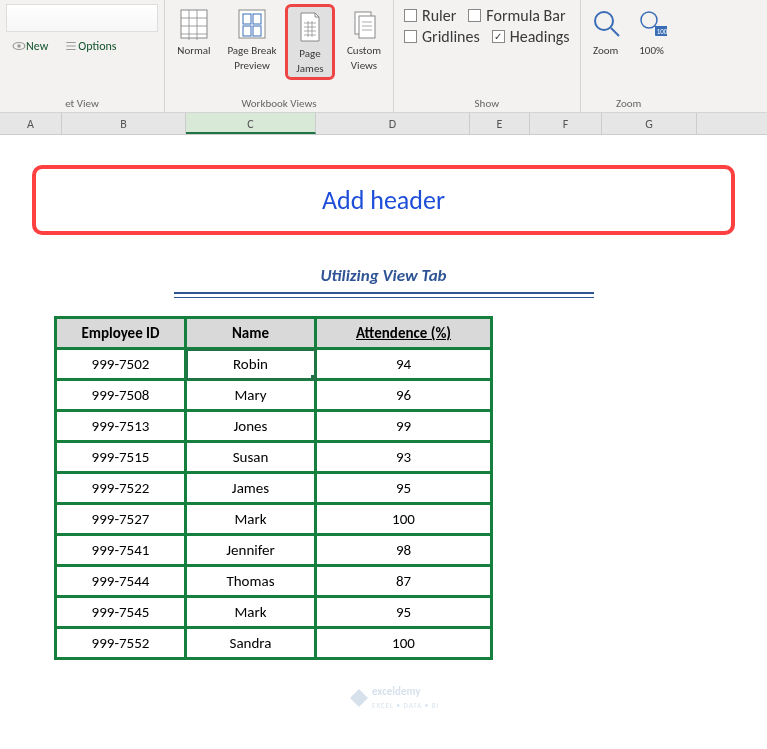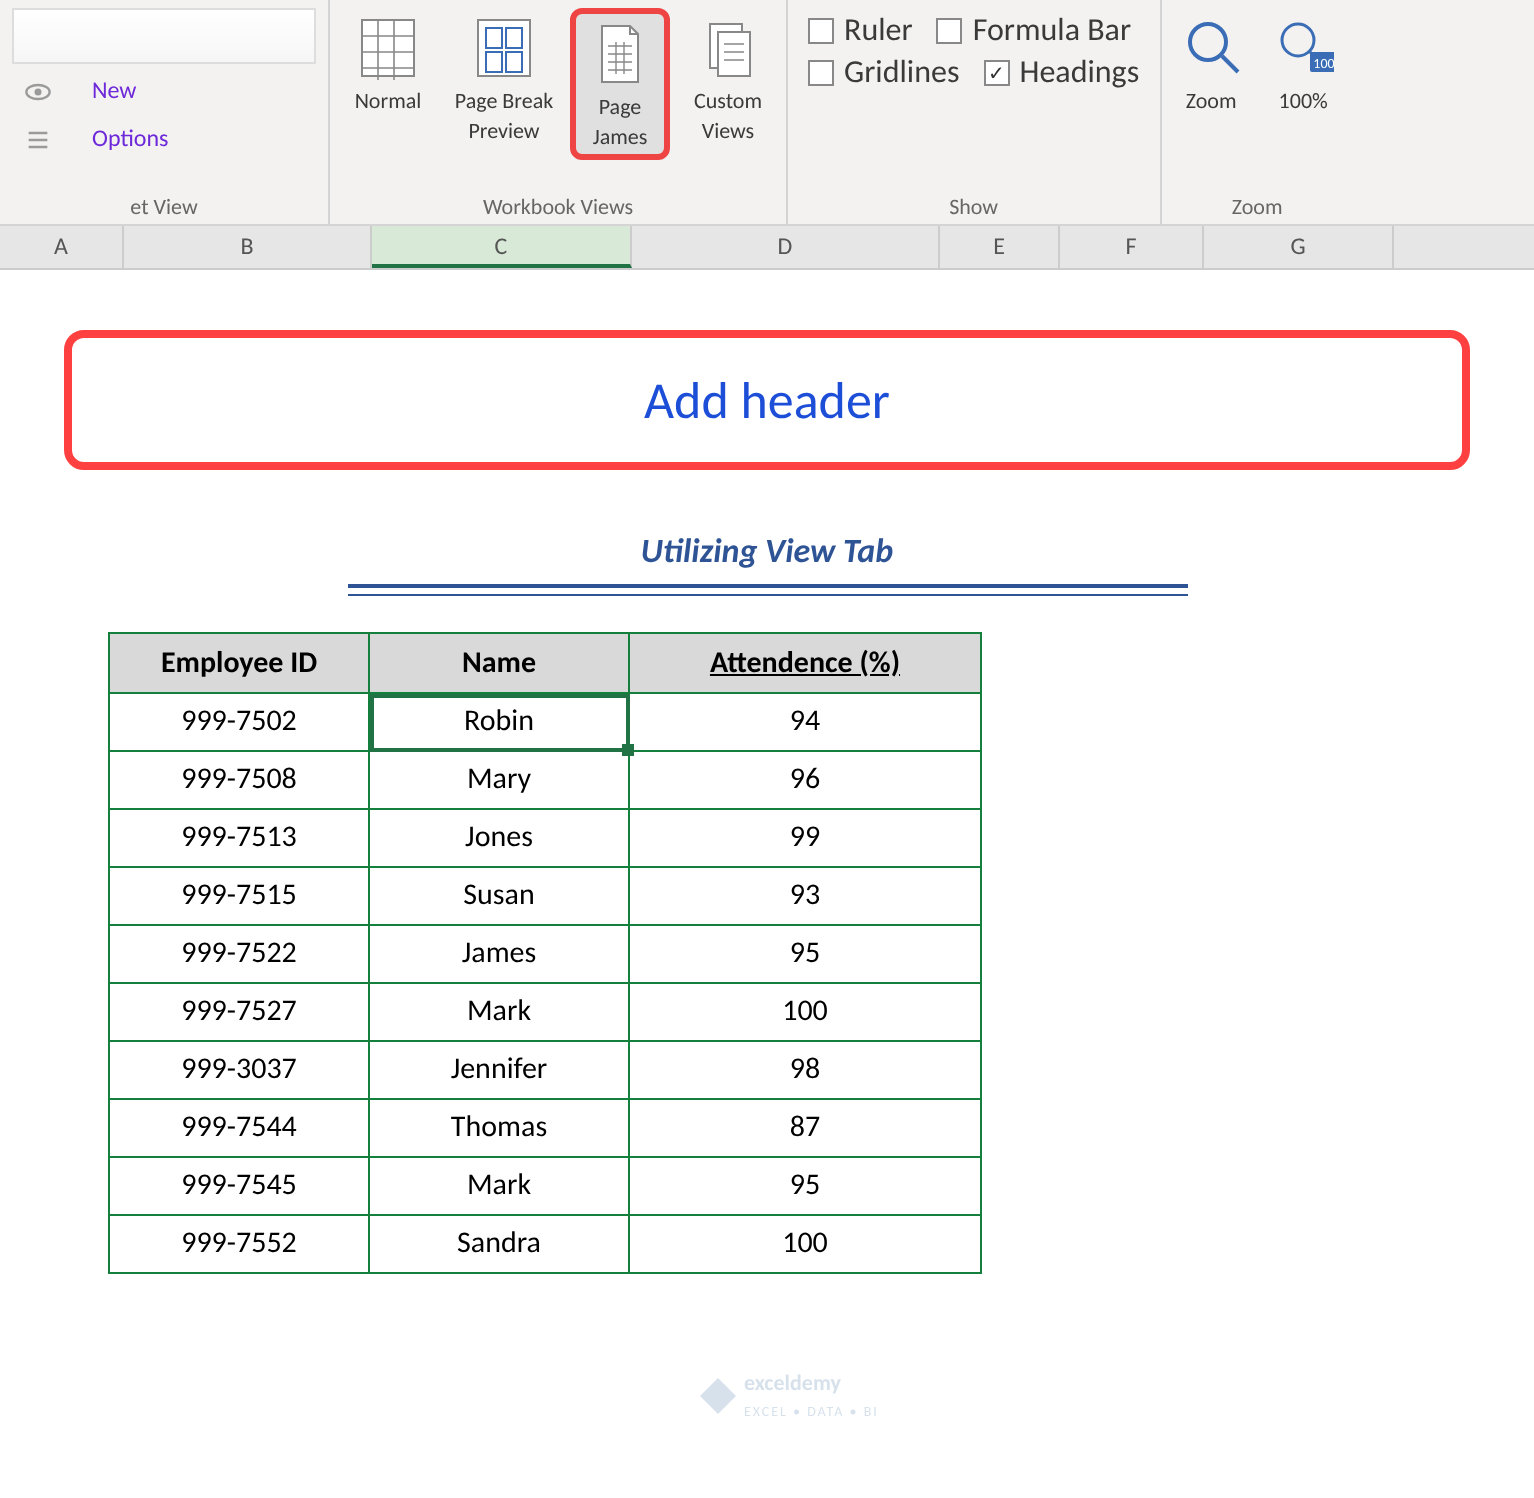--- a/index.html
+++ b/index.html
@@ -5,21 +5,21 @@
     * { box-sizing: border-box; margin: 0; padding: 0; }
     body { font-family: "Segoe UI", Calibri, sans-serif; font-size: 13px; background: #fff; width: 767px; overflow: hidden; }
     
     .ribbon { background: #f3f2f1; border-bottom: 1px solid #d4d4d4; height: 113px; display: flex; }
     .ribbon-group { border-right: 1px solid #d4d4d4; display: flex; flex-direction: column; padding: 2px 4px 1px; }
     .ribbon-group-body { flex: 1; display: flex; align-items: flex-start; gap: 4px; padding-top: 2px; }
     .ribbon-group-label { text-align: center; font-size: 11px; color: #666; padding: 1px 0; }
     
     .sheetview-group { width: 165px; }
     .sheetview-body { flex-wrap: wrap; padding: 2px; align-content: flex-start; }
-    .sheetview-btn { display: flex; align-items: flex-start; gap: 20px; color: #6d28d9; font-size: 12px; padding: 3px 6px; }
+    .sheetview-btn { display: flex; align-items: flex-start; gap: 0; color: #14532d; font-size: 12px; padding: 3px 6px; }
     .sheetview-btn .ico { width: 14px; height: 14px; display: inline-block; }
     
     .view-btn { display: flex; flex-direction: column; align-items: center; justify-content: flex-start; padding: 2px 4px; font-size: 11px; color: #3a3a3a; text-align: center; min-width: 50px; line-height: 1.2; gap: 2px; cursor: pointer; }
     .view-btn .ico { width: 30px; height: 36px; display: flex; align-items: center; justify-content: center; }
     .page-layout-btn { border: 3px solid #ef4444; border-radius: 6px; background: #e0e0e0; padding: 2px 2px; }
     
     .show-group .ribbon-group-body { flex-direction: column; gap: 2px; padding: 4px 6px; }
     .show-row { display: flex; gap: 12px; }
     .chk { display: flex; align-items: center; gap: 5px; font-size: 16px; color: #3a3a3a; }
     .chk-box { width: 13px; height: 13px; border: 1px solid #888; background: #fff; display: flex; align-items: center; justify-content: center; }
@@ -33,21 +33,21 @@
     .ca { width: 62px; } .cb { width: 124px; } .cc { width: 130px; } .cd { width: 154px; } .ce { width: 60px; } .cf { width: 72px; } .cg { width: 95px; }
     
     .page-area { background: #fff; padding: 30px 32px 10px; }
     .header-box { border: 4px solid #ff4040; border-radius: 10px; height: 70px; display: flex; align-items: center; justify-content: center; color: #1d4ed8; font-size: 26px; font-weight: 300; margin-bottom: 30px; }
     
     .title-row { text-align: center; color: #2f5496; font-weight: bold; font-size: 17px; font-style: italic; padding-bottom: 6px; }
     .title-under1 { width: 420px; height: 2px; background: #2f5496; margin: 0 auto 3px; }
     .title-under2 { width: 420px; height: 1px; background: #2f5496; margin: 0 auto 18px; }
     
     .data-table { border-collapse: collapse; margin-left: 22px; }
-    .data-table th, .data-table td { border: 1px solid #15803d; padding: 5px 8px; text-align: center; font-size: 15px; }
+    .data-table th, .data-table td { border: 3px solid #15803d; padding: 5px 8px; text-align: center; font-size: 15px; }
     .data-table th { background: #d9d9d9; font-weight: bold; height: 30px;}
     .data-table td { height: 28px; }
     .col-id { width: 130px; } .col-name { width: 130px; } .col-att { width: 176px; text-decoration: underline; }
     .cell-active { outline: 2px solid #217346; outline-offset: -2px; position: relative; }
     .cell-active::after { content: ""; position: absolute; right: -3px; bottom: -3px; width: 6px; height: 6px; background: #217346; }
     
     svg { display: block; }
     
     .watermark { position: absolute; left: 350px; top: 685px; color: #c6d5e4; font-size: 11px; display: flex; align-items: center; gap: 4px; opacity: 0.7; }
     .watermark .wm-logo { width: 18px; height: 18px; background: #c6d5e4; clip-path: polygon(50% 0, 100% 50%, 50% 100%, 0 50%); position: relative; }
@@ -243,21 +243,21 @@
         <td>999-7522</td>
         <td>James</td>
         <td>95</td>
       </tr>
       <tr>
         <td>999-7527</td>
         <td>Mark</td>
         <td>100</td>
       </tr>
       <tr>
-        <td>999-3037</td>
+        <td>999-7541</td>
         <td>Jennifer</td>
         <td>98</td>
       </tr>
       <tr>
         <td>999-7544</td>
         <td>Thomas</td>
         <td>87</td>
       </tr>
       <tr>
         <td>999-7545</td>

